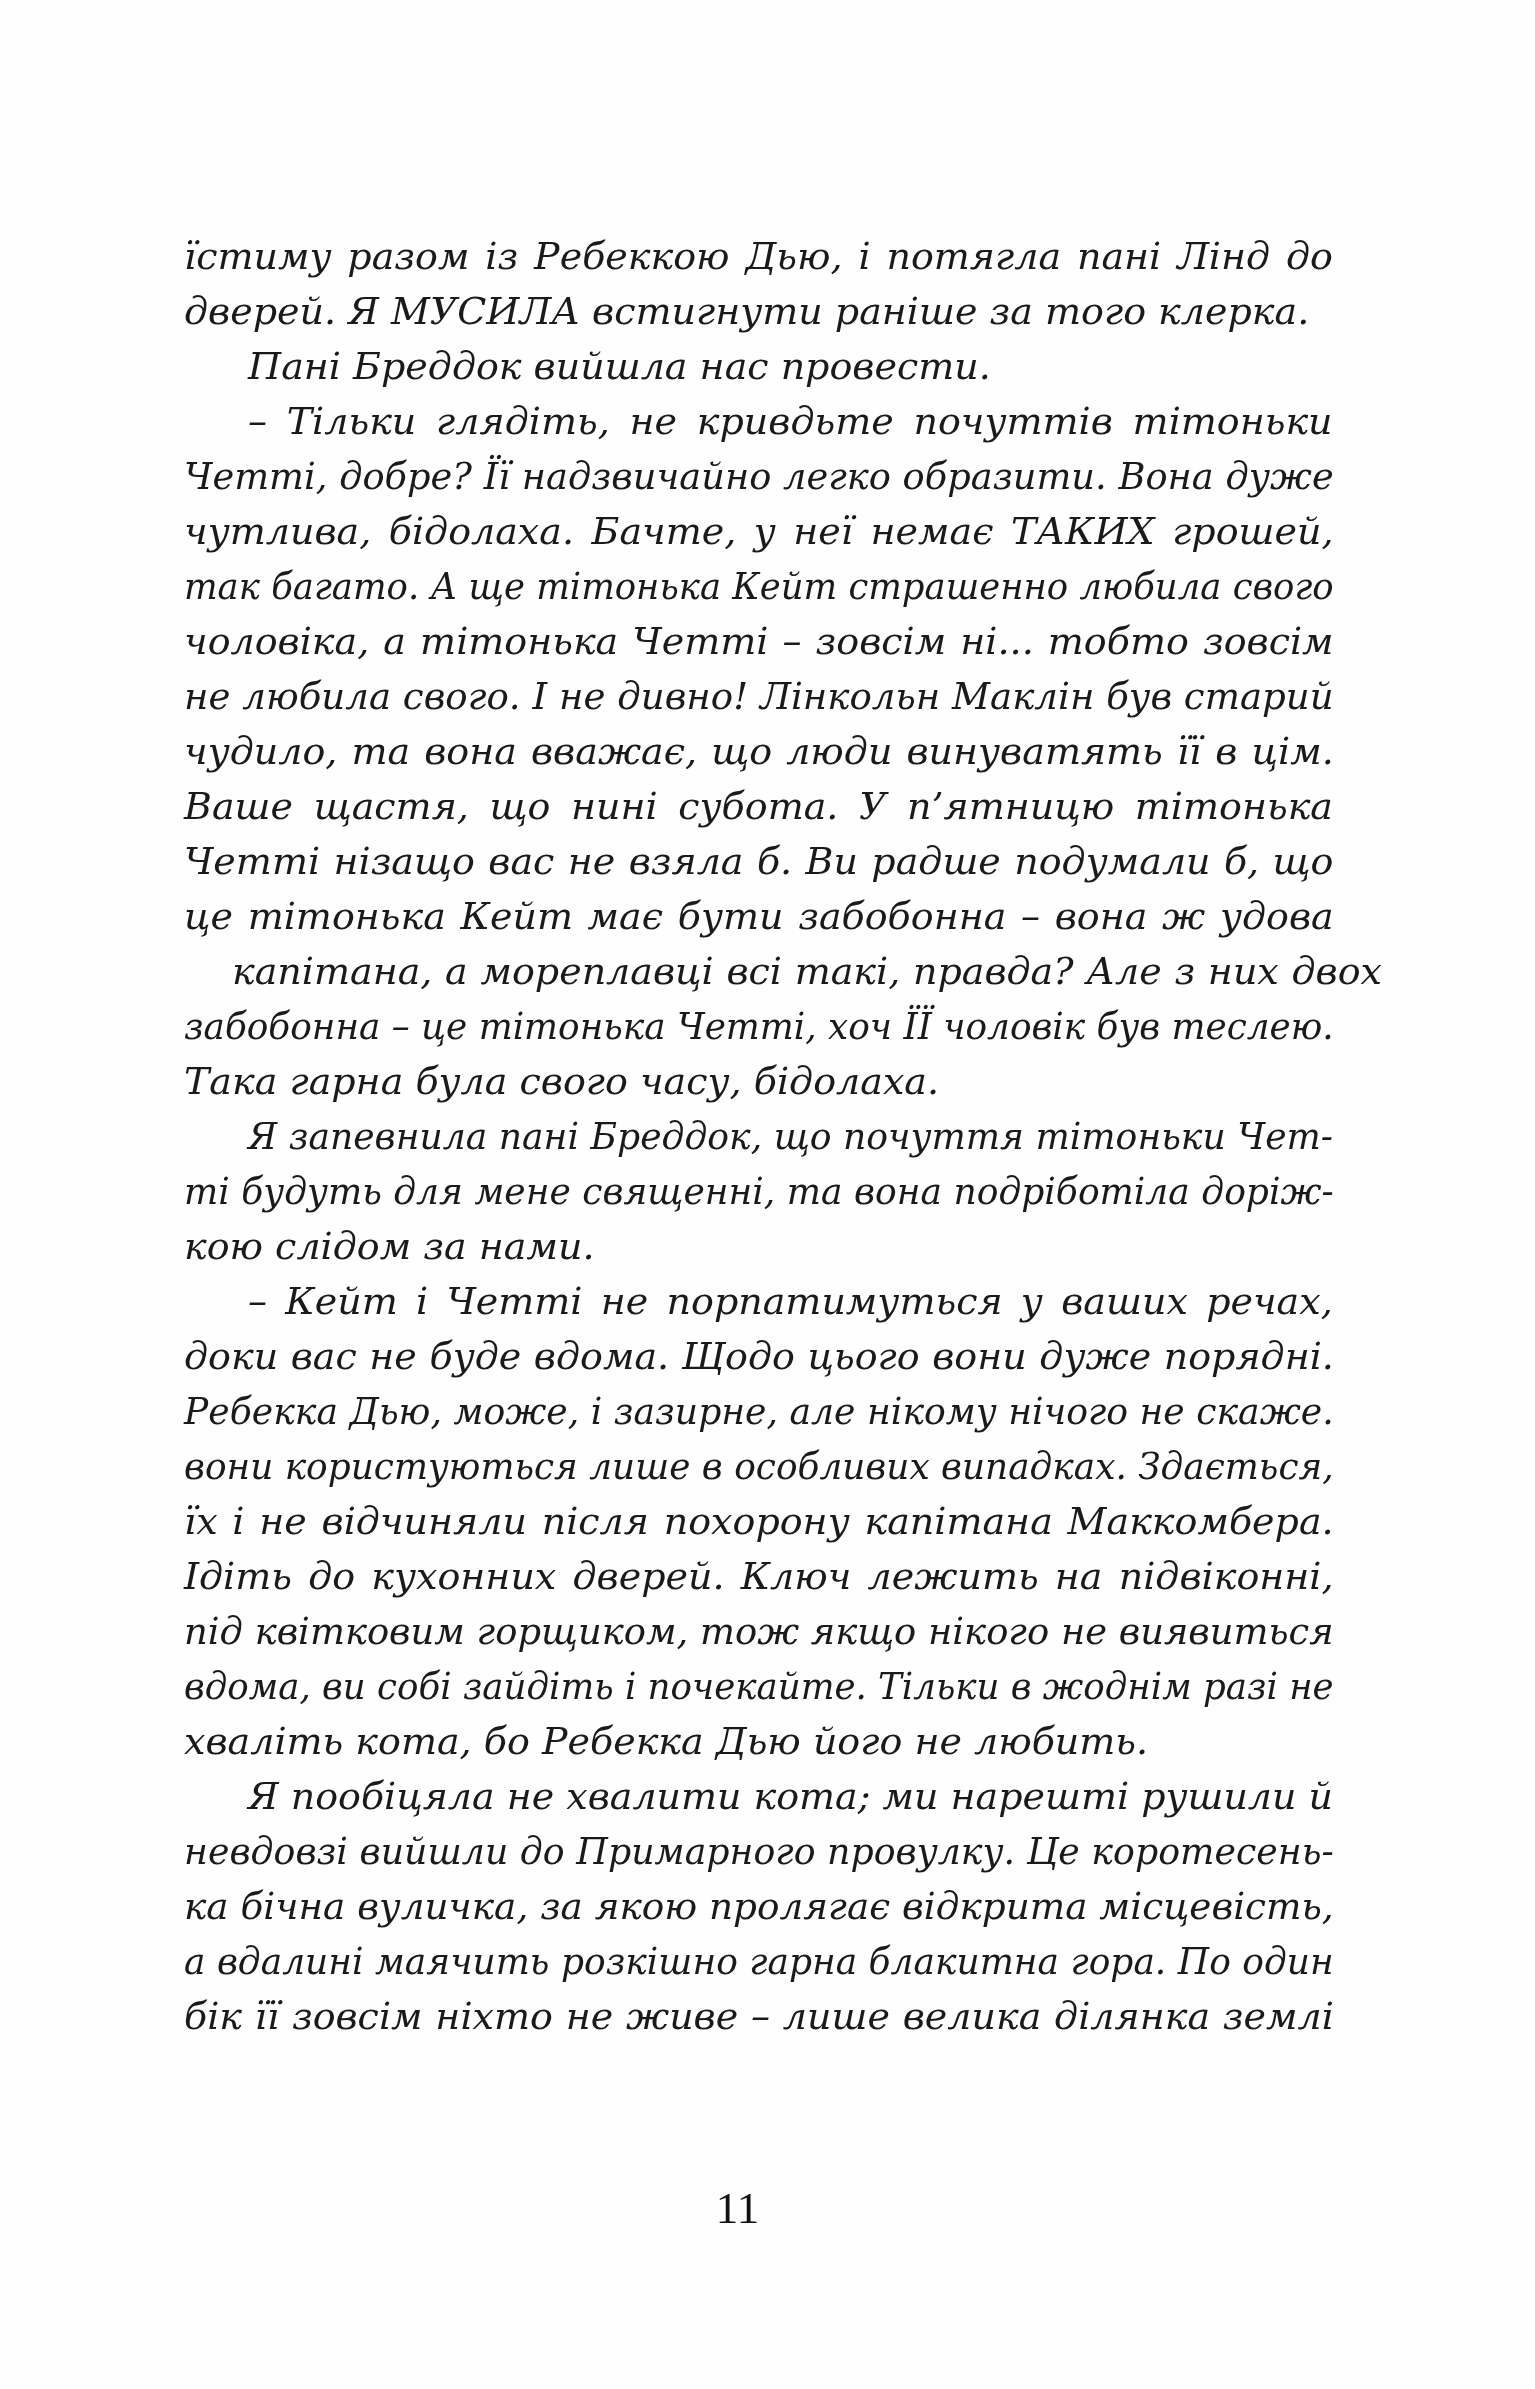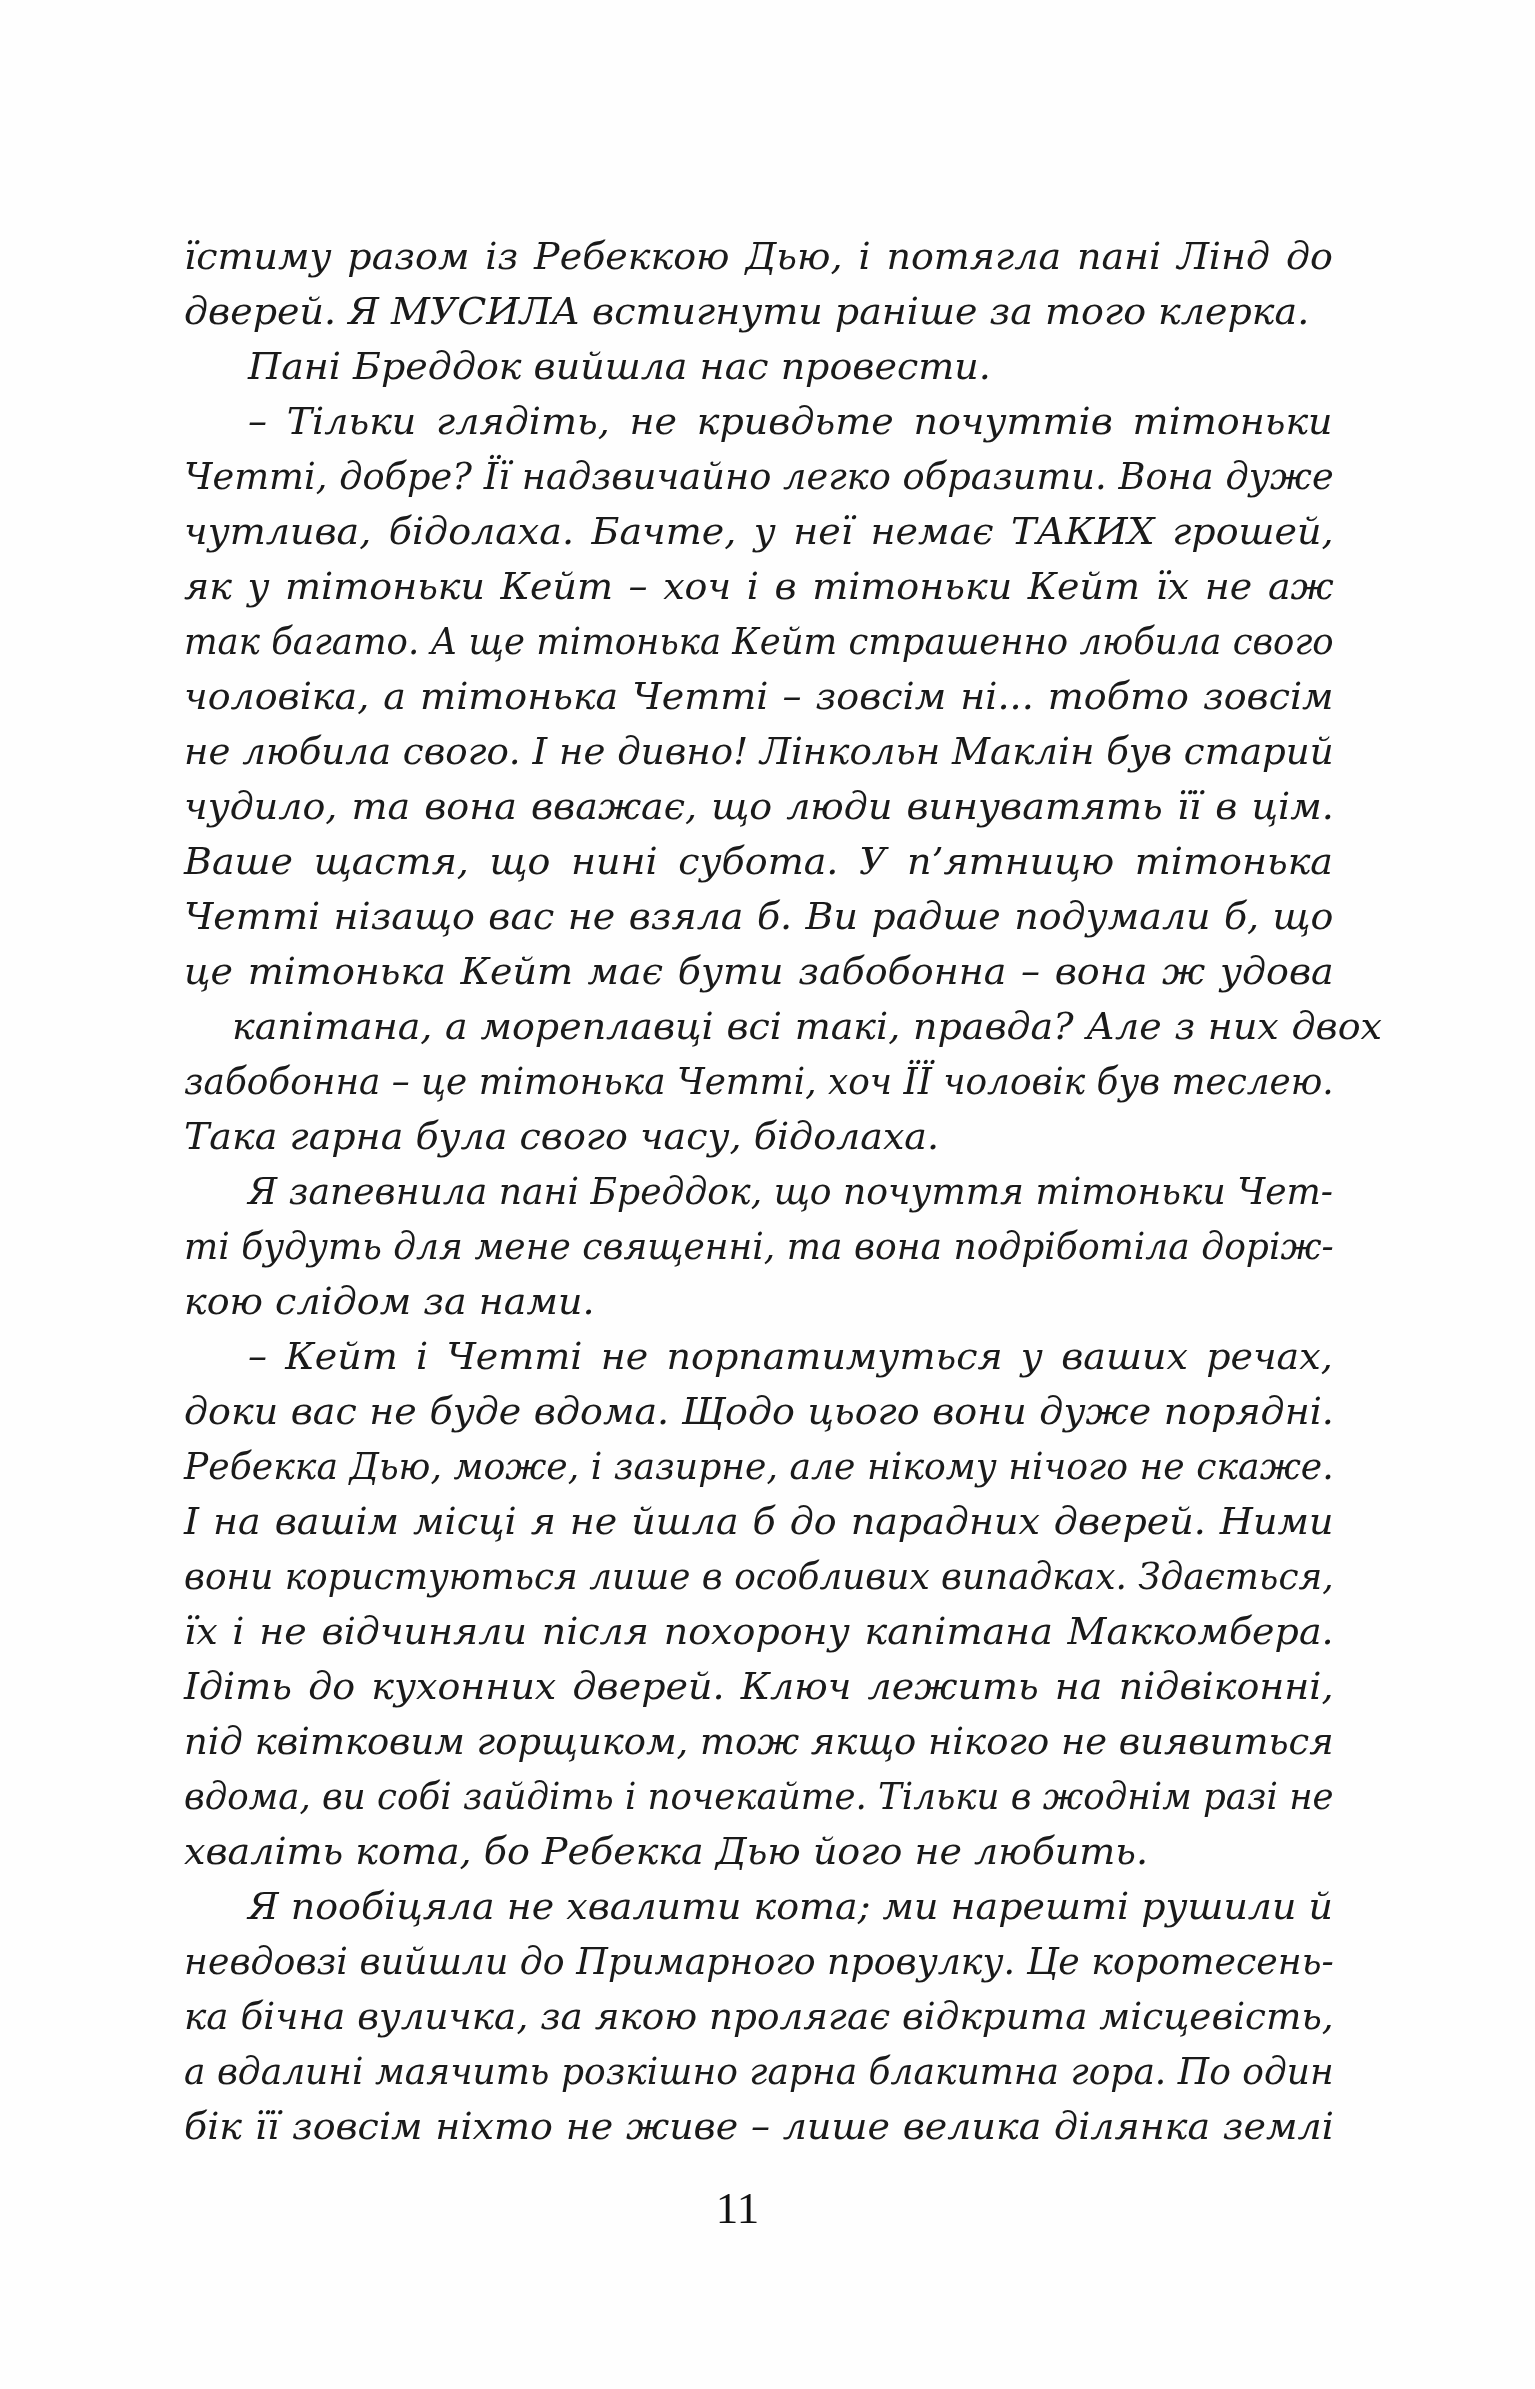--- a/index.html
+++ b/index.html
@@ -62,38 +62,36 @@
 <body>
 
 <div class="page">
   <div class="text-block" id="text-block">
       <div class="line" style="white-space: nowrap; text-align: left; text-align-last: left;"><span style="word-spacing: 3.8px;">їстиму разом із Ребеккою Дью, і потягла пані Лінд до</span></div>
       <div class="line last" style="white-space: nowrap; text-align: left; text-align-last: left;"><span>дверей. Я МУСИЛА встигнути раніше за того клерка.</span></div>
       <div class="line indent last" style="white-space: nowrap; text-align: left; text-align-last: left;"><span>Пані Бреддок вийшла нас провести.</span></div>
       <div class="line indent" style="white-space: nowrap; text-align: left; text-align-last: left;"><span style="word-spacing: 7.7px;">– Тільки глядіть, не кривдьте почуттів тітоньки</span></div>
       <div class="line" style="white-space: nowrap; text-align: left; text-align-last: left;"><span style="display: inline-block; transform-origin: left center; transform: scaleX(0.968108);">Четті, добре? Її надзвичайно легко образити. Вона дуже</span></div>
       <div class="line" style="white-space: nowrap; text-align: left; text-align-last: left;"><span style="word-spacing: 5.4px;">чутлива, бідолаха. Бачте, у неї немає ТАКИХ грошей,</span></div>
-      <div class="line" style="white-space: nowrap; text-align: left; text-align-last: left;"><span style="word-spacing: 3.5px;">як у тітоньки Кейт – хоч і в тітоньки Кейт їх не аж</span></div>
       <div class="line" style="white-space: nowrap; text-align: left; text-align-last: left;"><span style="display: inline-block; transform-origin: left center; transform: scaleX(0.932564);">так багато. А ще тітонька Кейт страшенно любила свого</span></div>
       <div class="line" style="white-space: nowrap; text-align: left; text-align-last: left;"><span style="word-spacing: 2px;">чоловіка, а тітонька Четті – зовсім ні... тобто зовсім</span></div>
       <div class="line" style="white-space: nowrap; text-align: left; text-align-last: left;"><span style="display: inline-block; transform-origin: left center; transform: scaleX(0.977771);">не любила свого. І не дивно! Лінкольн Маклін був старий</span></div>
       <div class="line" style="white-space: nowrap; text-align: left; text-align-last: left;"><span style="word-spacing: 2px;">чудило, та вона вважає, що люди винуватять її в цім.</span></div>
       <div class="line" style="white-space: nowrap; text-align: left; text-align-last: left;"><span style="word-spacing: 8.5px;">Ваше щастя, що нині субота. У п’ятницю тітонька</span></div>
       <div class="line" style="white-space: nowrap; text-align: left; text-align-last: left;"><span style="word-spacing: 1.3px;">Четті нізащо вас не взяла б. Ви радше подумали б, що</span></div>
       <div class="line" style="white-space: nowrap; text-align: left; text-align-last: left;"><span style="word-spacing: 2.6px;">це тітонька Кейт має бути забобонна – вона ж удова</span></div>
       <div class="line" style="white-space: nowrap; text-align: left; text-align-last: left;"><span style="word-spacing: 0.6px; margin-left: 48px;">капітана, а мореплавці всі такі, правда? Але з них двох</span></div>
       <div class="line" style="white-space: nowrap; text-align: center; text-align-last: left;"><span style="display: inline-block; transform-origin: left center; transform: scaleX(0.94301);">забобонна – це тітонька Четті, хоч ЇЇ чоловік був теслею.</span></div>
       <div class="line last" style="white-space: nowrap; text-align: left; text-align-last: left;"><span>Така гарна була свого часу, бідолаха.</span></div>
       <div class="line indent" style="white-space: nowrap; text-align: left; text-align-last: left;"><span style="display: inline-block; transform-origin: left center; transform: scaleX(0.951088);">Я запевнила пані Бреддок, що почуття тітоньки Чет-</span></div>
       <div class="line" style="white-space: nowrap; text-align: left; text-align-last: left;"><span style="display: inline-block; transform-origin: left center; transform: scaleX(0.949295);">ті будуть для мене священні, та вона подріботіла доріж-</span></div>
       <div class="line last" style="white-space: nowrap; text-align: left; text-align-last: left;"><span>кою слідом за нами.</span></div>
       <div class="line indent" style="white-space: nowrap; text-align: left; text-align-last: left;"><span style="word-spacing: 6.2px;">– Кейт і Четті не порпатимуться у ваших речах,</span></div>
       <div class="line" style="white-space: nowrap; text-align: center; text-align-last: left;"><span style="word-spacing: 0.5px;">доки вас не буде вдома. Щодо цього вони дуже порядні.</span></div>
       <div class="line" style="white-space: nowrap; text-align: center; text-align-last: left;"><span style="display: inline-block; transform-origin: left center; transform: scaleX(0.951937);">Ребекка Дью, може, і зазирне, але нікому нічого не скаже.</span></div>
-      <div class="line" style="white-space: nowrap; text-align: left; text-align-last: left;"><span style="word-spacing: 1.9px;">І на вашім місці я не йшла б до парадних дверей. Ними</span></div>
       <div class="line" style="white-space: nowrap; text-align: left; text-align-last: left;"><span style="display: inline-block; transform-origin: left center; transform: scaleX(0.944605);">вони користуються лише в особливих випадках. Здається,</span></div>
       <div class="line" style="white-space: nowrap; text-align: left; text-align-last: left;"><span style="word-spacing: 2.7px;">їх і не відчиняли після похорону капітана Маккомбера.</span></div>
       <div class="line" style="white-space: nowrap; text-align: left; text-align-last: left;"><span style="word-spacing: 4.1px;">Ідіть до кухонних дверей. Ключ лежить на підвіконні,</span></div>
       <div class="line" style="white-space: nowrap; text-align: left; text-align-last: left;"><span style="display: inline-block; transform-origin: left center; transform: scaleX(0.970421);">під квітковим горщиком, тож якщо нікого не виявиться</span></div>
       <div class="line" style="white-space: nowrap; text-align: left; text-align-last: left;"><span style="display: inline-block; transform-origin: left center; transform: scaleX(0.937019);">вдома, ви собі зайдіть і почекайте. Тільки в жоднім разі не</span></div>
       <div class="line last" style="white-space: nowrap; text-align: left; text-align-last: left;"><span>хваліть кота, бо Ребекка Дью його не любить.</span></div>
       <div class="line indent" style="white-space: nowrap; text-align: left; text-align-last: left;"><span style="display: inline-block; transform-origin: left center; transform: scaleX(0.999069);">Я пообіцяла не хвалити кота; ми нарешті рушили й</span></div>
       <div class="line" style="white-space: nowrap; text-align: left; text-align-last: left;"><span style="display: inline-block; transform-origin: left center; transform: scaleX(0.955475);">невдовзі вийшли до Примарного провулку. Це коротесень-</span></div>
       <div class="line" style="white-space: nowrap; text-align: left; text-align-last: left;"><span style="display: inline-block; transform-origin: left center; transform: scaleX(0.983456);">ка бічна вуличка, за якою пролягає відкрита місцевість,</span></div>
       <div class="line" style="white-space: nowrap; text-align: left; text-align-last: left;"><span style="display: inline-block; transform-origin: left center; transform: scaleX(0.947615);">а вдалині маячить розкішно гарна блакитна гора. По один</span></div>

